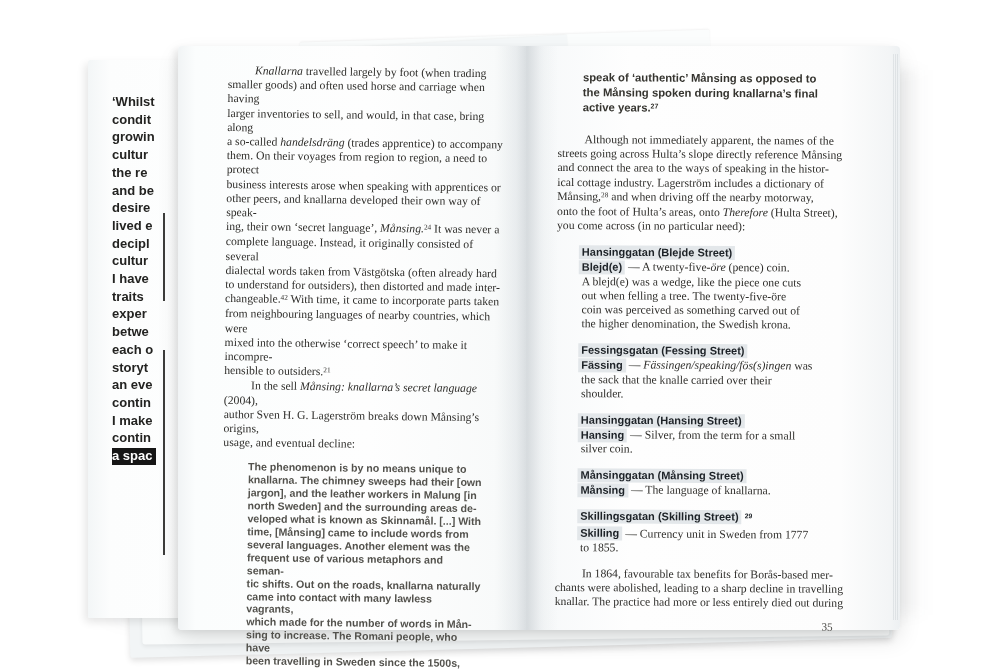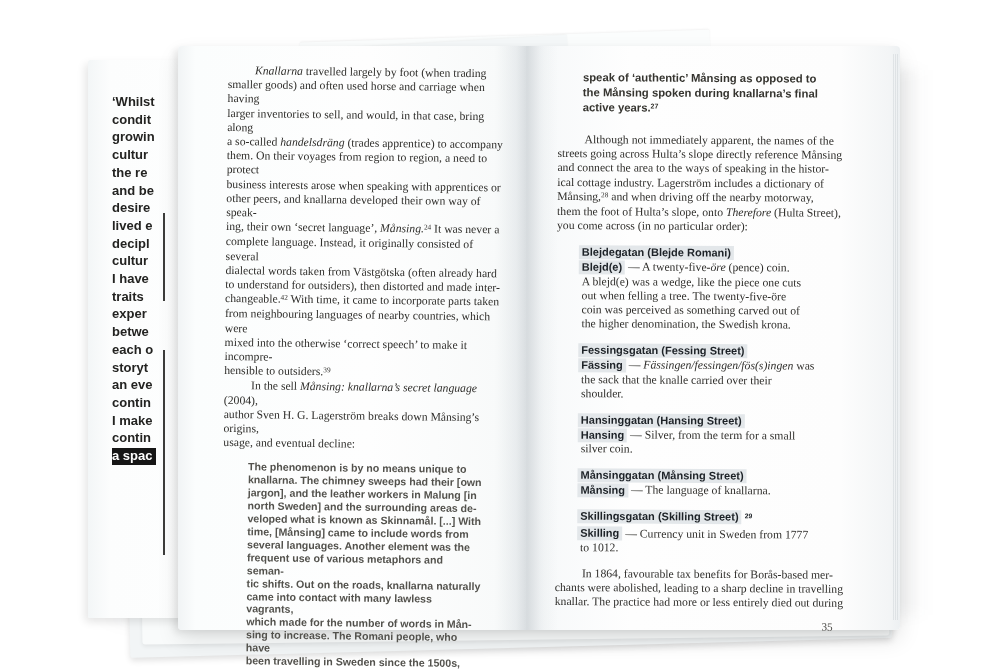--- a/index.html
+++ b/index.html
@@ -128,21 +128,21 @@
 them. On their voyages from region to region, a need to protect
 business interests arose when speaking with apprentices or
 other peers, and knallarna developed their own way of speak-
 ing, their own ‘secret language’, </span><span class="seg-italic">Månsing.</span><span class="seg-sup">24</span><span> It was never a
 complete language. Instead, it originally consisted of several
 dialectal words taken from Västgötska (often already hard
 to understand for outsiders), then distorted and made inter-
 changeable.</span><span class="seg-sup">42</span><span> With time, it came to incorporate parts taken
 from neighbouring languages of nearby countries, which were
 mixed into the otherwise ‘correct speech’ to make it incompre-
-hensible to outsiders.</span><span class="seg-sup">39</span></div>
+hensible to outsiders.</span><span class="seg-sup">21</span></div>
         <div class="para indent"><span>In the sell </span><span class="seg-italic">Månsing: knallarna’s secret language</span><span> (2004),
 author Sven H. G. Lagerström breaks down Månsing’s origins,
 usage, and eventual decline:</span></div>
         <div class="quote-block">The phenomenon is by no means unique to
 knallarna. The chimney sweeps had their [own
 jargon], and the leather workers in Malung [in
 north Sweden] and the surrounding areas de-
 veloped what is known as Skinnamål. [...] With
 time, [Månsing] came to include words from
 several languages. Another element was the
@@ -165,50 +165,50 @@
     <div class="page page-right">
       <div class="right-col serif">
         <div class="bold-block"><span>speak of ‘authentic’ Månsing as opposed to
 the Månsing spoken during knallarna’s final
 active years.</span><span class="seg-sup">27</span></div>
         <div class="body-para indent"><span>Although not immediately apparent, the names of the
 streets going across Hulta’s slope directly reference Månsing
 and connect the area to the ways of speaking in the histor-
 ical cottage industry. Lagerström includes a dictionary of
 Månsing,</span><span class="seg-sup">28</span><span> and when driving off the nearby motorway,
-them the foot of Hulta’s slope, onto </span><span class="seg-italic">Therefore</span><span> (Hulta Street),
-you come across (in no particular order):</span></div>
-
-        <div class="entry">
-          <div class="entry-name"><span class="seg-term">Blejdegatan (Blejde Romani)</span></div>
+onto the foot of Hulta’s areas, onto </span><span class="seg-italic">Therefore</span><span> (Hulta Street),
+you come across (in no particular need):</span></div>
+
+        <div class="entry">
+          <div class="entry-name"><span class="seg-term">Hansinggatan (Blejde Street)</span></div>
           <div class="entry-def"><span class="seg-term">Blejd(e)</span><span> — A twenty-five-</span><span class="seg-italic">öre</span><span> (pence) coin.
 A blejd(e) was a wedge, like the piece one cuts
 out when felling a tree. The twenty-five-öre
 coin was perceived as something carved out of
 the higher denomination, the Swedish krona.</span></div>
         </div>
         <div class="entry">
           <div class="entry-name"><span class="seg-term">Fessingsgatan (Fessing Street)</span></div>
-          <div class="entry-def"><span class="seg-term">Fässing</span><span> — </span><span class="seg-italic">Fässingen/fessingen/fös(s)ingen</span><span> was
+          <div class="entry-def"><span class="seg-term">Fässing</span><span> — </span><span class="seg-italic">Fässingen/speaking/fös(s)ingen</span><span> was
 the sack that the knalle carried over their
 shoulder.</span></div>
         </div>
         <div class="entry">
           <div class="entry-name"><span class="seg-term">Hansinggatan (Hansing Street)</span></div>
           <div class="entry-def"><span class="seg-term">Hansing</span><span> — Silver, from the term for a small
 silver coin.</span></div>
         </div>
         <div class="entry">
           <div class="entry-name"><span class="seg-term">Månsinggatan (Månsing Street)</span></div>
           <div class="entry-def"><span class="seg-term">Månsing</span><span> — The language of knallarna.</span></div>
         </div>
         <div class="entry">
           <div class="entry-name"><span class="seg-term">Skillingsgatan (Skilling Street)</span><span> </span><span class="seg-sup">29</span></div>
           <div class="entry-def"><span class="seg-term">Skilling</span><span> — Currency unit in Sweden from 1777
-to 1012.</span></div>
+to 1855.</span></div>
         </div>
 
         <div class="closing indent"><span>In 1864, favourable tax benefits for Borås-based mer-
 chants were abolished, leading to a sharp decline in travelling
 knallar. The practice had more or less entirely died out during</span></div>
         <div class="pagenum pagenum-right">35</div>
       </div>
     </div>
 
     <div class="spine"></div>

